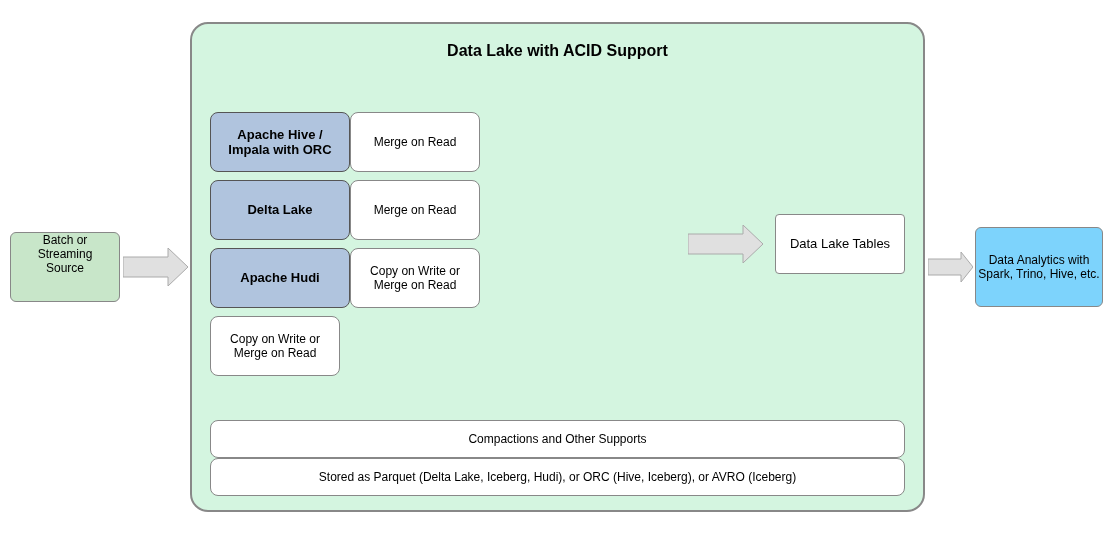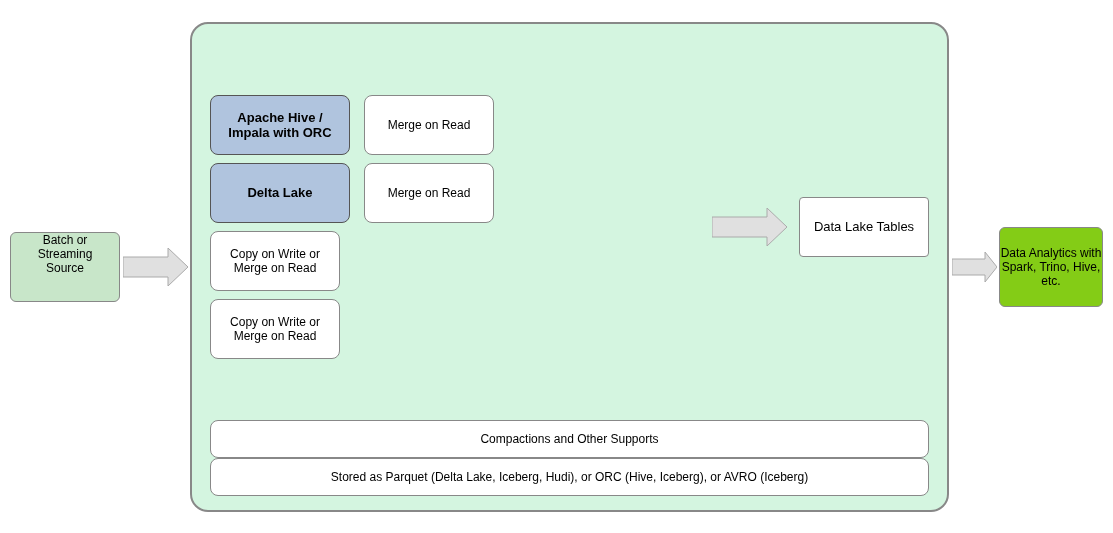--- a/index.html
+++ b/index.html
@@ -86,21 +86,20 @@
     .tech-rows {
       display: flex;
       flex-direction: column;
       gap: 8px;
       flex: 1;
     }
 
     .tech-row {
       display: flex;
       align-items: center;
-      gap: 14px;
     }
 
     .tech-label {
       width: 140px;
       min-height: 60px;
       background: #b0c4de;
       border: 1.5px solid #555;
       border-radius: 8px;
       display: flex;
       align-items: center;
@@ -184,23 +183,23 @@
       flex-shrink: 0;
     }
 
     .arrow-right2 svg {
       width: 45px;
       height: 30px;
     }
 
     
     .analytics-box {
-      width: 104px;
+      width: 128px;
       min-height: 80px;
-      background: #84cc16;
+      background: #7dd3fc;
       border: 1.5px solid #888;
       border-radius: 6px;
       display: flex;
       align-items: center;
       justify-content: center;
       text-align: center;
       font-size: 12px;
       padding: 8px 0;
       flex-shrink: 0;
     }
@@ -222,20 +221,21 @@
   </div>
 
   <div class="arrow-right">
     <svg viewBox="0 0 65 38" xmlns="http://www.w3.org/2000/svg">
       <polygon points="0,9 45,9 45,0 65,19 45,38 45,29 0,29" fill="#e0e0e0" stroke="#aaa" stroke-width="1"></polygon>
     </svg>
   </div>
 
   <div class="data-lake-box">
 
+    <div class="data-lake-title">Data Lake with ACID Support</div>
 
     <div class="rows-result-wrapper">
       <div class="rows-and-result">
 
         <div class="tech-rows">
 
           <div class="tech-row">
             <div class="tech-label">
               <span>Apache Hive / Impala with ORC</span>
             </div>
@@ -247,20 +247,23 @@
           <div class="tech-row">
             <div class="tech-label">
               <span>Delta Lake</span>
             </div>
             <div class="tech-mode">
               <span>Merge on Read</span>
             </div>
           </div>
 
           <div class="tech-row">
+            <div class="tech-label">
+              <span>Apache Hudi</span>
+            </div>
             <div class="tech-mode">
               <span>Copy on Write or Merge on Read</span>
             </div>
           </div>
 
           <div class="tech-row">
             <div class="tech-mode">
               <span>Copy on Write or Merge on Read</span>
             </div>
           </div>

